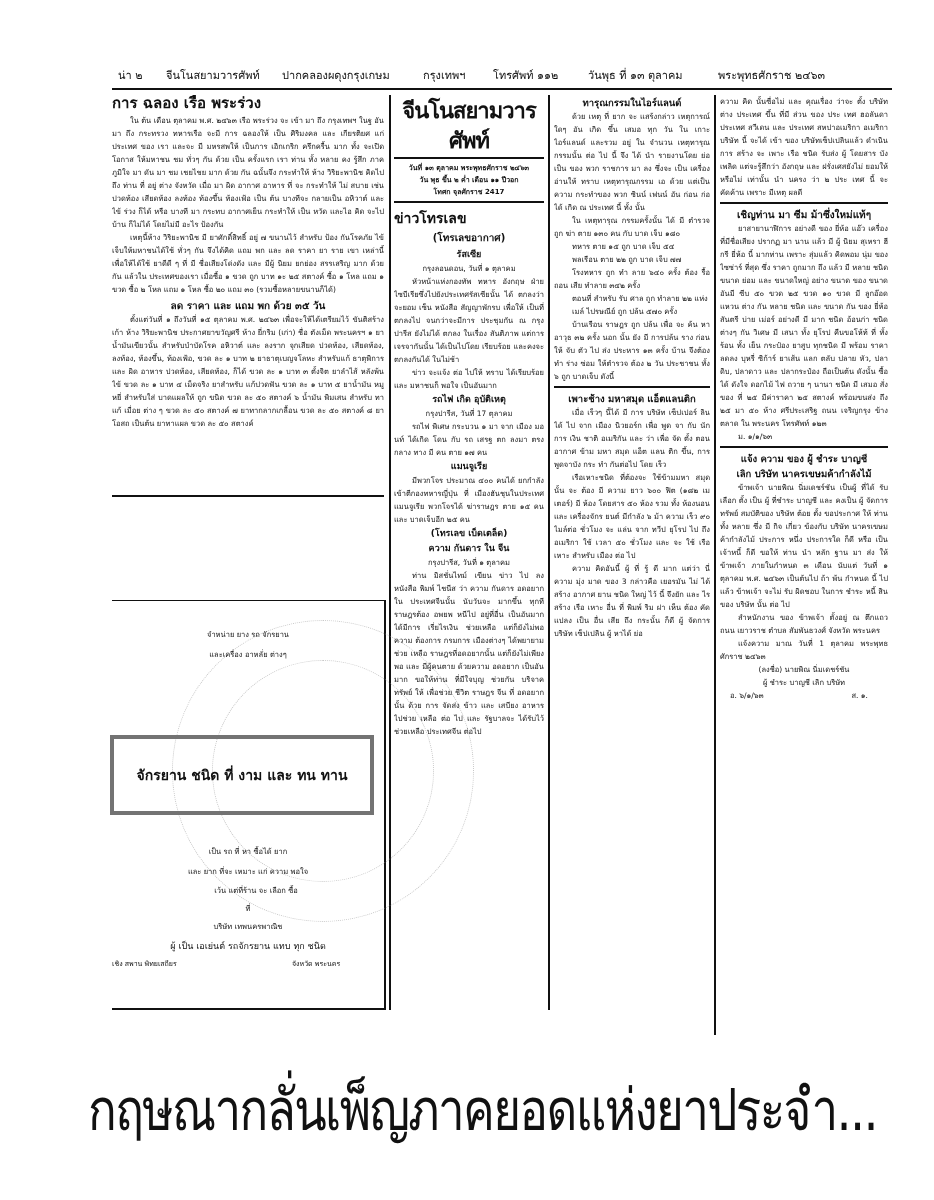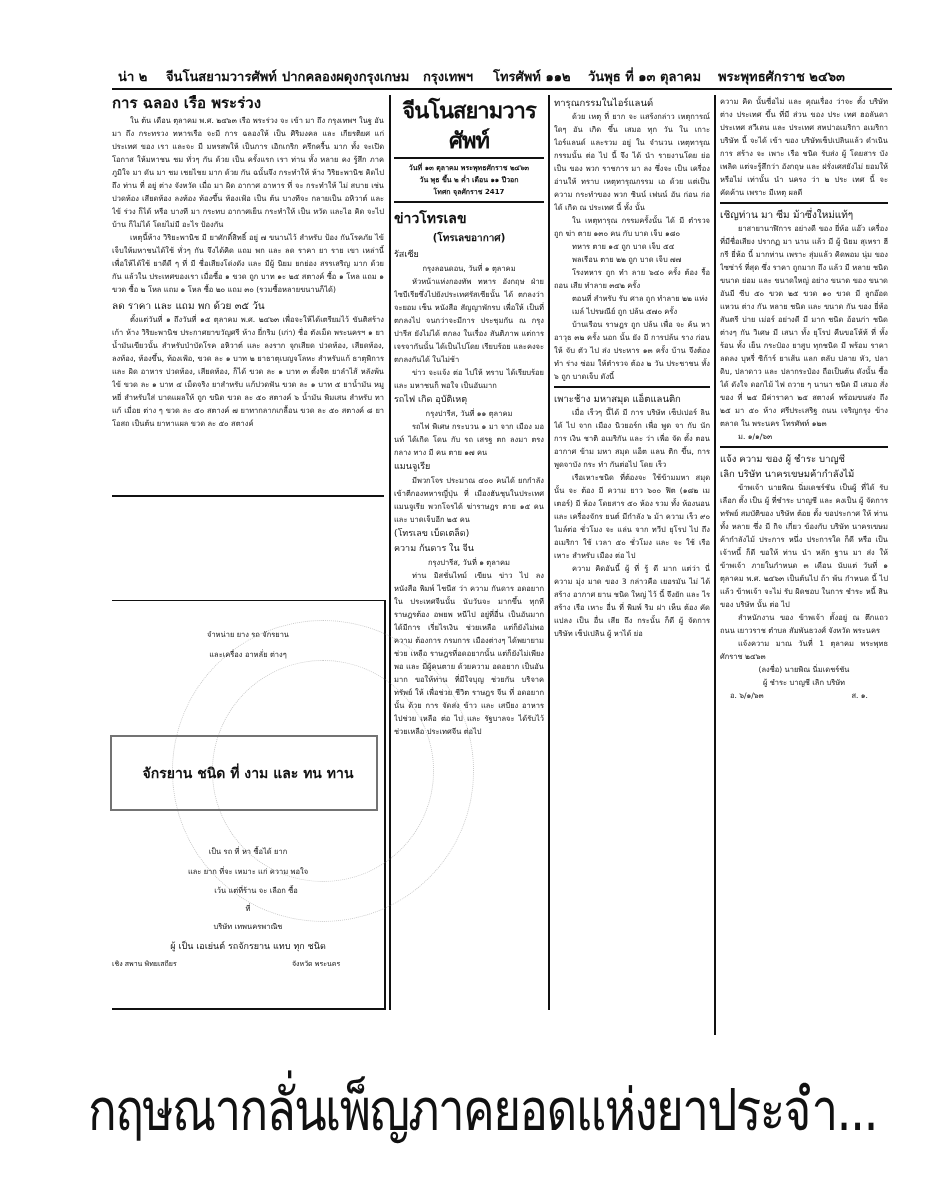--- a/index.html
+++ b/index.html
@@ -1,30 +1,30 @@
 <!DOCTYPE html>
 <html><head>
 <meta charset="utf-8">
 <style>
   html,body{margin:0;padding:0;background:#ffffff;}
   body{width:934px;height:1200px;position:relative;overflow:hidden;font-family:"DejaVu Sans",sans-serif;color:#111;}
   .page{position:absolute;left:0;top:0;width:934px;height:1200px;background:#fff;}
-  .runhead{position:absolute;left:118px;top:64px;width:770px;height:20px;font-size:13px;font-weight:bold;white-space:nowrap;text-align:right;}
+  .runhead{position:absolute;left:118px;top:64px;width:770px;height:20px;font-size:11px;font-weight:normal;white-space:nowrap;text-align:right;}
   .runhead span{position:absolute;top:2px;}
   .rule{position:absolute;background:#111;}
   .col{position:absolute;font-size:7.5px;line-height:13px;overflow:hidden;text-align:justify;}
   .col p{margin:0 0 0 0;text-indent:18px;}
   .h-big{font-size:15px;line-height:22px;font-weight:bold;text-align:left;}
   .h-mid{font-size:11px;line-height:18px;font-weight:bold;text-align:center;}
-  .h-sm{font-size:9px;line-height:15px;font-weight:normal;text-align:left;}
+  .h-sm{font-size:9px;line-height:15px;font-weight:bold;text-align:center;}
   .vline{position:absolute;width:2px;background:#111;}
   .masthead{font-family:"DejaVu Serif",serif;font-size:22px;font-weight:bold;text-align:center;line-height:30px;letter-spacing:-1px;}
   .meta{font-size:7px;text-align:center;line-height:12px;font-weight:bold;}
   .ad{position:absolute;border:0;}
-  .adbox{position:absolute;border:2px solid #737373;padding-left:8px;}
+  .adbox{position:absolute;border:4px solid #737373;}
   .center{text-align:center;text-indent:0 !important;}
   .speckle{position:absolute;border-radius:50%;border:1px dotted #999;opacity:.55;}
   .banner{position:absolute;left:88px;top:1070px;width:820px;height:80px;font-family:"DejaVu Sans",sans-serif;font-size:58px;line-height:80px;letter-spacing:-2px;white-space:nowrap;transform:scaleX(0.82);transform-origin:left center;color:#111;}
   .sig{font-size:7.5px;line-height:13px;}
 </style>
 </head>
 <body>
 
 <div class="page">
 
@@ -80,21 +80,21 @@
     <div class="meta">วัน พุธ ขึ้น ๒ ค่ำ เดือน ๑๑ ปีวอก</div>
     <div class="meta">โทศก จุลศักราช 2417</div>
     <div class="rule" style="position:relative;width:150px;height:2px;margin:3px 0 4px;"></div>
     <div class="h-big" style="font-size:14px;">ข่าวโทรเลข</div>
     <div class="h-mid" style="font-size:10px;">(โทรเลขอากาศ)</div>
     <div class="h-sm">รัสเซีย</div>
     <div class="center">กรุงลอนดอน, วันที่ ๑ ตุลาคม</div>
     <p>หัวหน้าแห่งกองทัพ ทหาร อังกฤษ ฝ่าย ไซบีเรียซึ่งไปยังประเทศรัสเซียนั้น ได้ ตกลงว่าจะยอม เซ็น หนังสือ สัญญาพักรบ เพื่อให้ เป็นที่ตกลงไป จนกว่าจะมีการ ประชุมกัน ณ กรุงปารีส ยังไม่ได้ ตกลง ในเรื่อง สันติภาพ แต่การ เจรจากันนั้น ได้เป็นไปโดย เรียบร้อย และคงจะ ตกลงกันได้ ในไม่ช้า</p>
     <p>ข่าว จะแจ้ง ต่อ ไปให้ ทราบ ได้เรียบร้อย และ มหาชนก็ พอใจ เป็นอันมาก</p>
     <div class="h-sm">รถไฟ เกิด อุบัติเหตุ</div>
-    <div class="center">กรุงปารีส, วันที่ ๑๑ ตุลาคม</div>
+    <div class="center">กรุงปารีส, วันที่ 17 ตุลาคม</div>
     <p>รถไฟ พิเศษ กระบวน ๑ มา จาก เมือง มอนท์ ได้เกิด โดน กับ รถ เสรฐ ตก ลงมา ตรง กลาง ทาง มี คน ตาย ๑๗ คน</p>
     <div class="h-sm">แมนจูเรีย</div>
     <p>มีพวกโจร ประมาณ ๔๐๐ คนได้ ยกกำลัง เข้าตีกองทหารญี่ปุ่น ที่ เมืองฮันชุนในประเทศ แมนจูเรีย พวกโจรได้ ฆ่าราษฎร ตาย ๑๕ คน และ บาดเจ็บอีก ๒๕ คน</p>
     <div class="h-sm">(โทรเลข เบ็ดเตล็ด)</div>
     <div class="h-sm">ความ กันดาร ใน จีน</div>
     <div class="center">กรุงปารีส, วันที่ ๑ ตุลาคม</div>
     <p>ท่าน มิสชั่นไทม์ เขียน ข่าว ไป ลง หนังสือ พิมพ์ ไชนีส ว่า ความ กันดาร อดอยาก ใน ประเทศจีนนั้น นับวันจะ มากขึ้น ทุกที ราษฎรต้อง อพยพ หนีไป อยู่ที่อื่น เป็นอันมาก ได้มีการ เรี่ยไรเงิน ช่วยเหลือ แต่ก็ยังไม่พอ ความ ต้องการ กรมการ เมืองต่างๆ ได้พยายามช่วย เหลือ ราษฎรที่อดอยากนั้น แต่ก็ยังไม่เพียงพอ และ มีผู้คนตาย ด้วยความ อดอยาก เป็นอันมาก ขอให้ท่าน ที่มีใจบุญ ช่วยกัน บริจาค ทรัพย์ ให้ เพื่อช่วย ชีวิต ราษฎร จีน ที่ อดอยาก นั้น ด้วย การ จัดส่ง ข้าว และ เสบียง อาหาร ไปช่วย เหลือ ต่อ ไป และ รัฐบาลจะ ได้รับไว้ ช่วยเหลือ ประเทศจีน ต่อไป</p>
   </div>
 
   <div class="col" style="left:554px;top:95px;width:156px;height:915px;">

